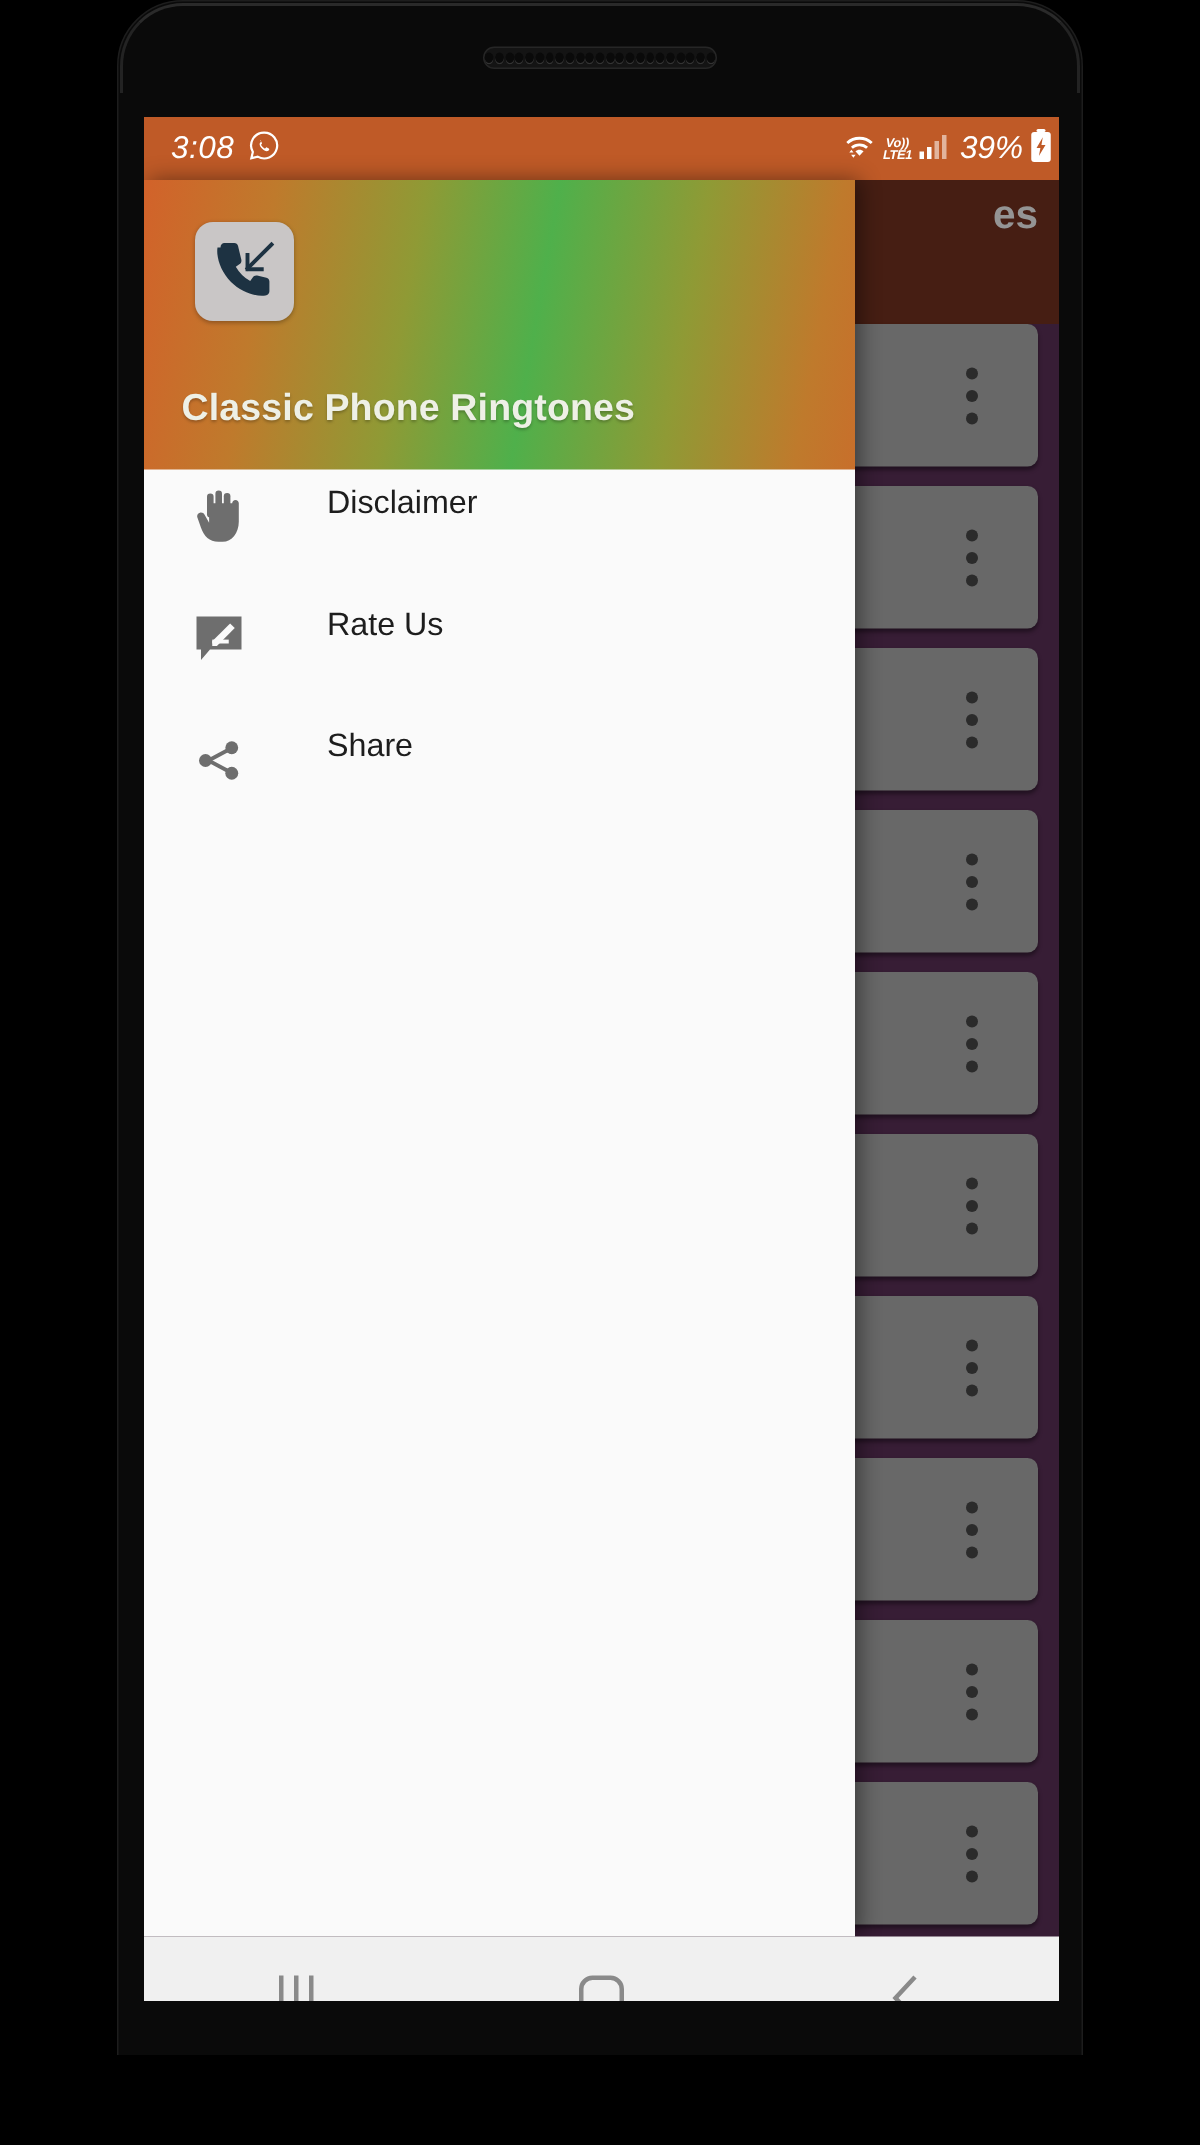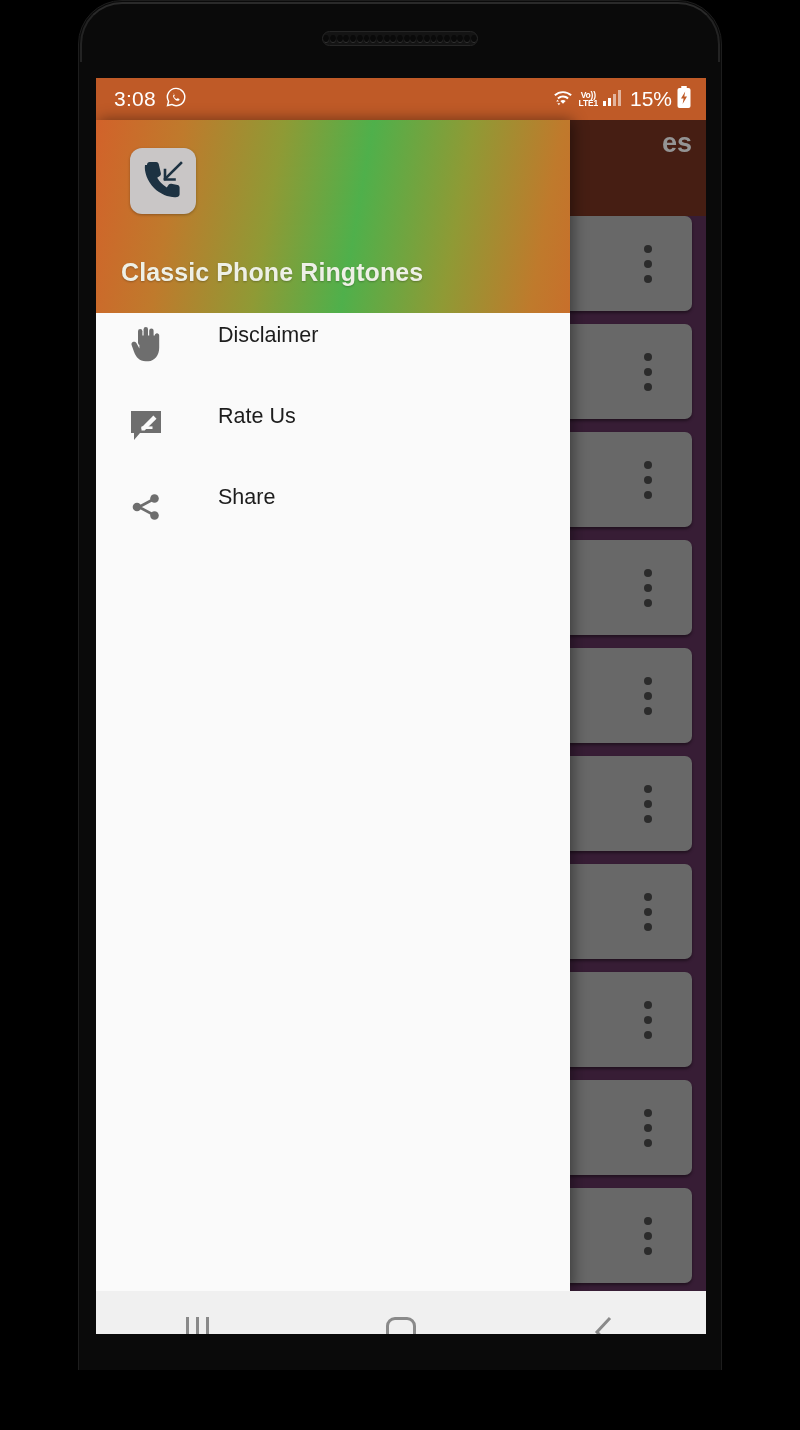--- a/index.html
+++ b/index.html
@@ -67,22 +67,23 @@
     background: #3a1f38;
     overflow: hidden;
   }
 
   
   .statusbar {
     position: absolute; left: 0; top: 0;
     width: 610px; height: 42px;
     background: #bf5a27;
     display: flex; align-items: center;
-    padding: 0 14px 0 18px;
+    padding: 0 4px 0 18px;
     color: #fff;
+    font-style: italic;
   }
   .sb-left { display: flex; align-items: center; gap: 9px; }
   .sb-time { font-size: 21px; font-weight: 400; letter-spacing: .3px; }
   .sb-right {
     margin-left: auto;
     display: flex; align-items: center; gap: 4px;
   }
   .sb-volte {
     display: flex; flex-direction: column; align-items: center;
     line-height: 1; font-size: 8.5px; font-weight: 700;
@@ -282,21 +283,21 @@
           <span>LTE1</span>
         </span>
         <span>
           <svg width="22" height="20" viewBox="0 0 22 20">
             <rect x="1" y="14" width="3" height="5" fill="#fff"></rect>
             <rect x="6" y="11" width="3" height="8" fill="#fff"></rect>
             <rect x="11" y="7" width="3" height="12" fill="#ffffff" opacity=".55"></rect>
             <rect x="16" y="3" width="3" height="16" fill="#ffffff" opacity=".55"></rect>
           </svg>
         </span>
-        <span class="sb-battery-pct">15%</span>
+        <span class="sb-battery-pct">39%</span>
         <span>
           <svg width="16" height="24" viewBox="0 0 16 24">
             <rect x="5" y="1" width="6" height="2" rx="1" fill="#fff"></rect>
             <rect x="1.5" y="3" width="13" height="20" rx="2" fill="#fff"></rect>
             <path d="M9.2 6.5 5 13.6h2.6L6.6 19l4.4-7.4H8.3z" fill="#bf5a27"></path>
           </svg>
         </span>
       </div>
     </div>
 

